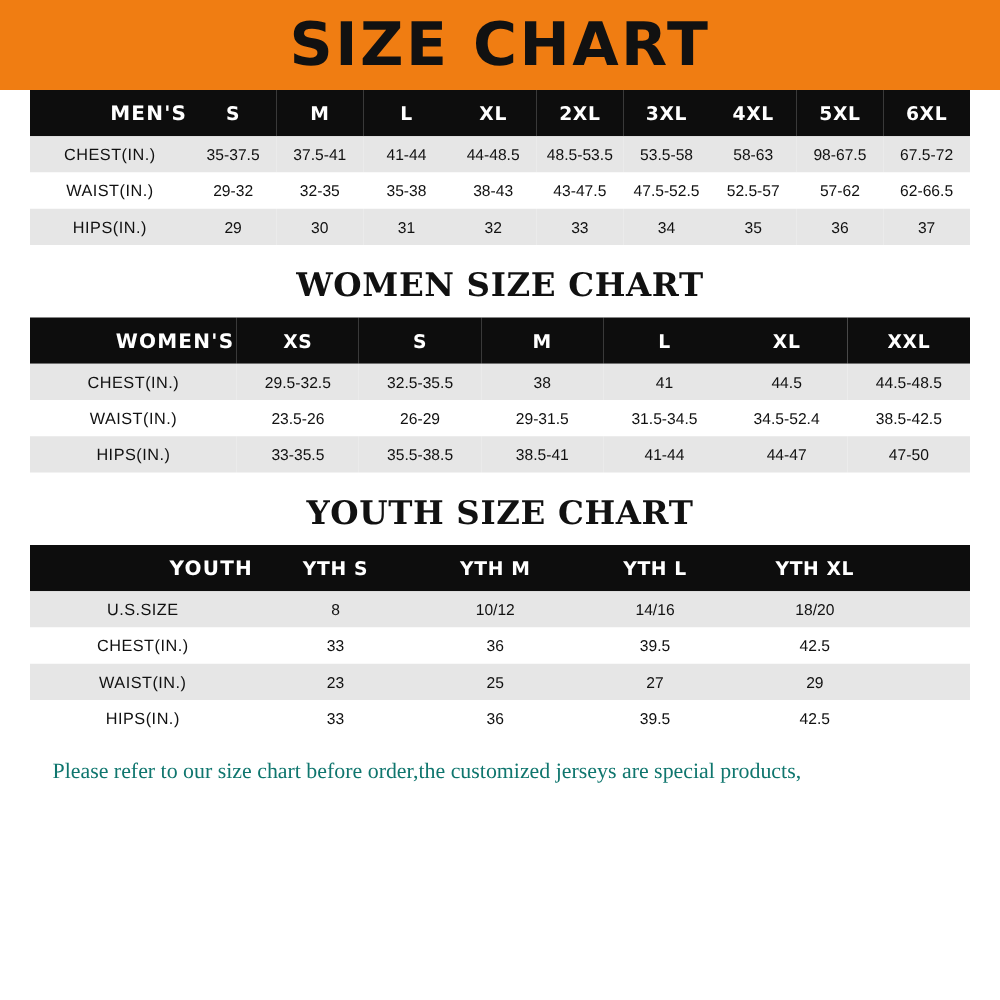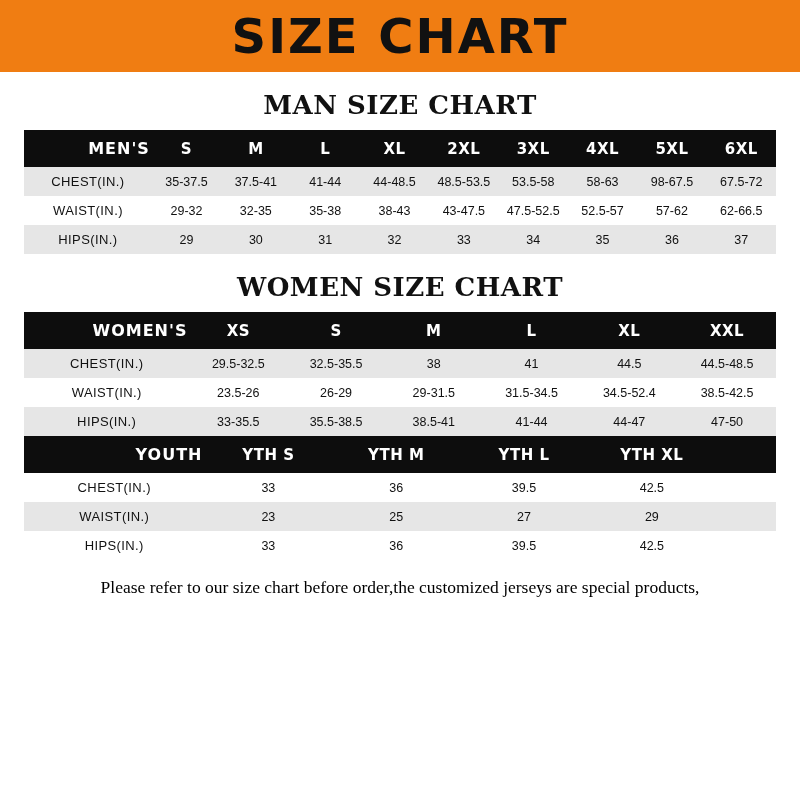--- a/index.html
+++ b/index.html
@@ -86,43 +86,42 @@
     margin-left: 16px;
   }
   table.size-table tbody tr.band-light td {
     background: #e6e6e6;
   }
   table.size-table tbody tr.band-white td {
     background: #ffffff;
   }
   .note {
     margin: 16px 18px 0 18px;
-    text-align: center;
-    color: #000000;
+    text-align: left;
+    color: #0f766e;
     font-family: "Liberation Serif", serif;
     font-size: 17.5px;
     line-height: 1.35;
   }
   .note div {
     white-space: nowrap;
   }
 </style>
 </head>
 <body>
 
 <div class="page">
 
   <div class="banner">
     <div class="banner-title">SIZE CHART</div>
   </div>
 
   <div class="content">
 
     <div>
-      <div class="section-title">MAN SIZE CHART</div>
       <table class="size-table">
         <colgroup>
           <col style="width:17%">
           <col span="9">
         </colgroup>
         <thead>
           <tr>
             <th class="rowhead">MEN'S</th>
             <th>S</th>
             <th>M</th>
@@ -220,37 +219,46 @@
             <td>38.5-41</td>
             <td>41-44</td>
             <td>44-47</td>
             <td>47-50</td>
           </tr>
         </tbody>
       </table>
     </div>
 
     <div>
+      <div class="section-title">YOUTH SIZE CHART</div>
       <table class="size-table">
         <colgroup>
           <col style="width:24%">
           <col span="4" style="width:17%">
           <col style="width:8%">
         </colgroup>
         <thead>
           <tr>
             <th class="rowhead">YOUTH</th>
             <th>YTH S</th>
             <th>YTH M</th>
             <th>YTH L</th>
             <th>YTH XL</th>
             <th></th>
           </tr>
         </thead>
         <tbody>
+          <tr class="band-light">
+            <td class="rowhead">U.S.SIZE</td>
+            <td>8</td>
+            <td>10/12</td>
+            <td>14/16</td>
+            <td>18/20</td>
+            <td></td>
+          </tr>
           <tr class="band-white">
             <td class="rowhead">CHEST(IN.)</td>
             <td>33</td>
             <td>36</td>
             <td>39.5</td>
             <td>42.5</td>
             <td></td>
           </tr>
           <tr class="band-light">
             <td class="rowhead">WAIST(IN.)</td>

